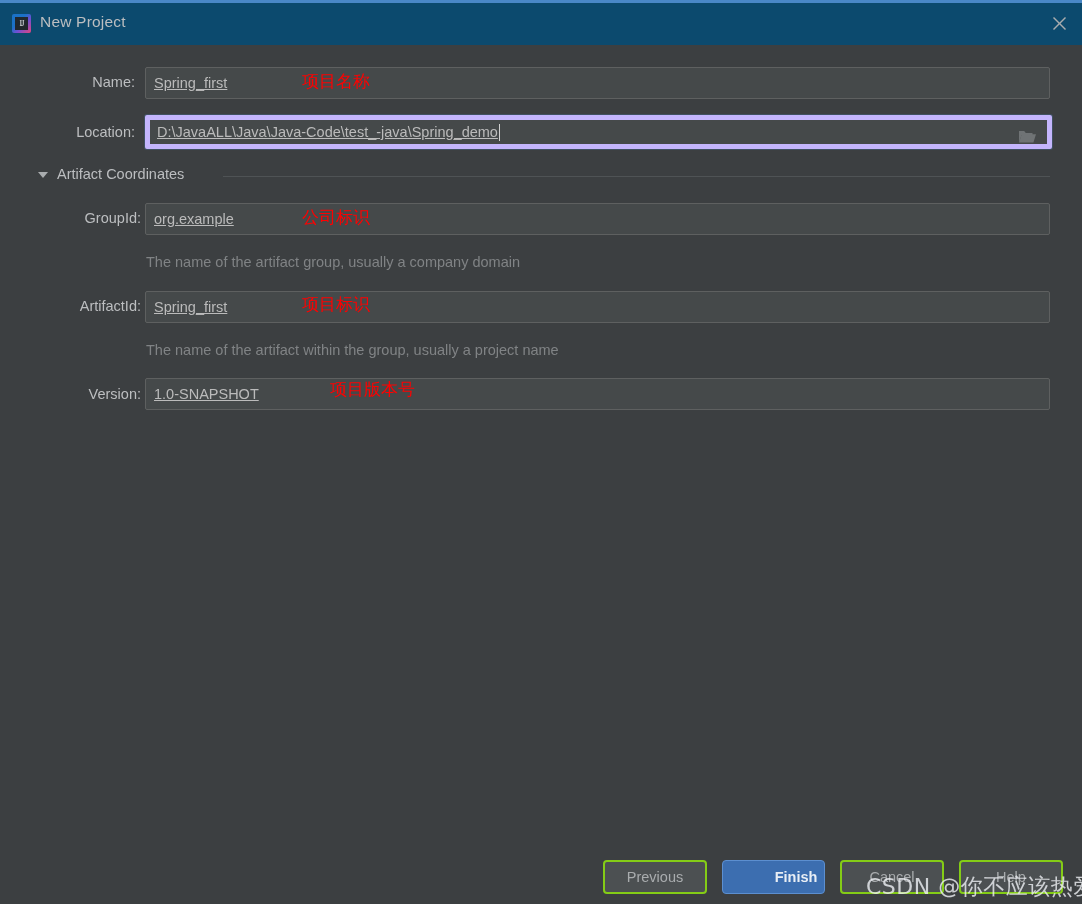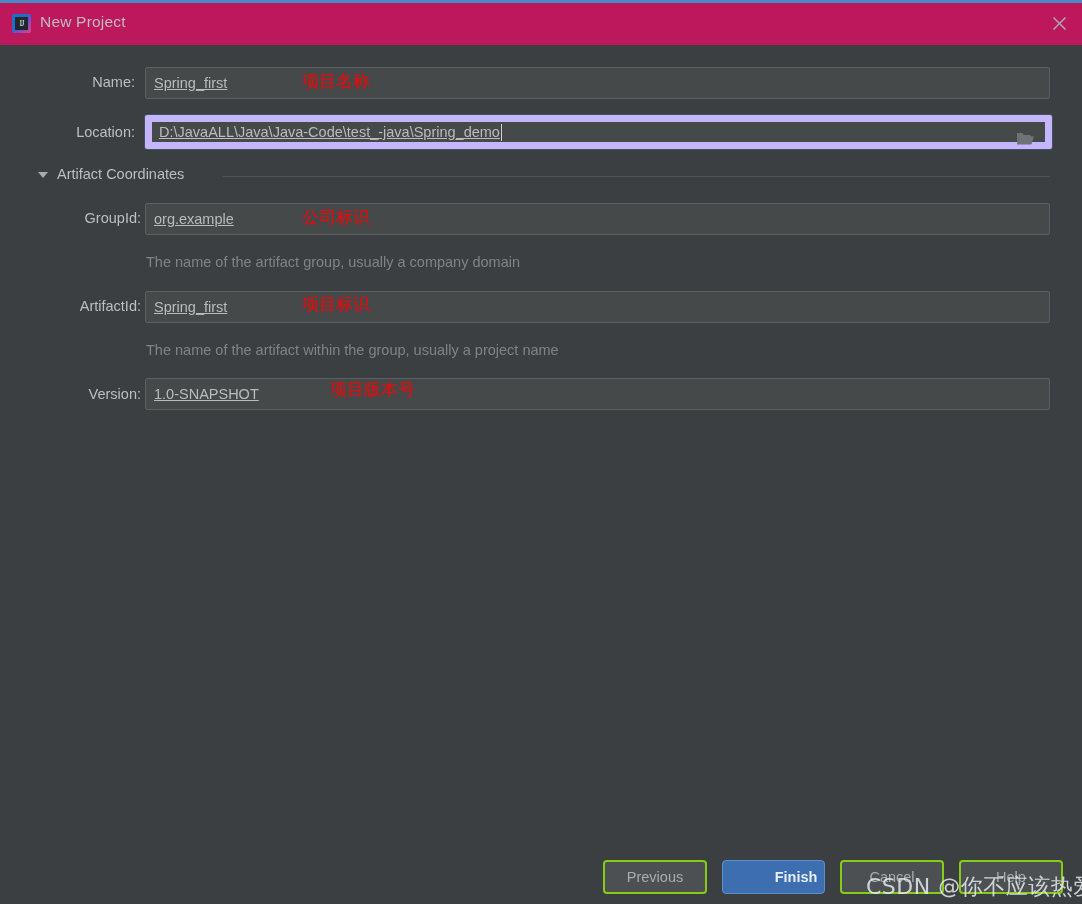--- a/index.html
+++ b/index.html
@@ -19,21 +19,21 @@
     border-top: 3px solid #4a88c7;
     overflow: hidden;
   }
 
   
   #titlebar {
     position: absolute;
     top: 0; left: 0;
     width: 1082px;
     height: 42px;
-    background: #be185d;
+    background: #0c4a6e;
   }
   #app-icon {
     position: absolute;
     left: 12px; top: 11px;
     width: 19px; height: 19px;
     border-radius: 2px;
     background: linear-gradient(135deg,#1b71c6 0%,#1b71c6 38%,#6e4fd4 60%,#e4457a 100%);
     display: flex; align-items: center; justify-content: center;
   }
   #app-icon .ij-inner {
@@ -82,21 +82,21 @@
     border-radius: 2px;
     display: flex;
     align-items: center;
     padding-left: 8px;
     font-size: 14.5px;
     color: #bbbbbb;
     text-decoration: underline;
   }
   .field.focused {
     background: #45494a;
-    border: 7px solid #c4b5fd;
+    border: 5px solid #c4b5fd;
     height: 34px;
     padding-left: 7px;
     box-shadow: 0 0 0 1px rgba(74,136,199,.25);
   }
   .caret {
     display: inline-block;
     width: 1px;
     height: 17px;
     background: #d0d0d0;
     margin-left: 1px;

